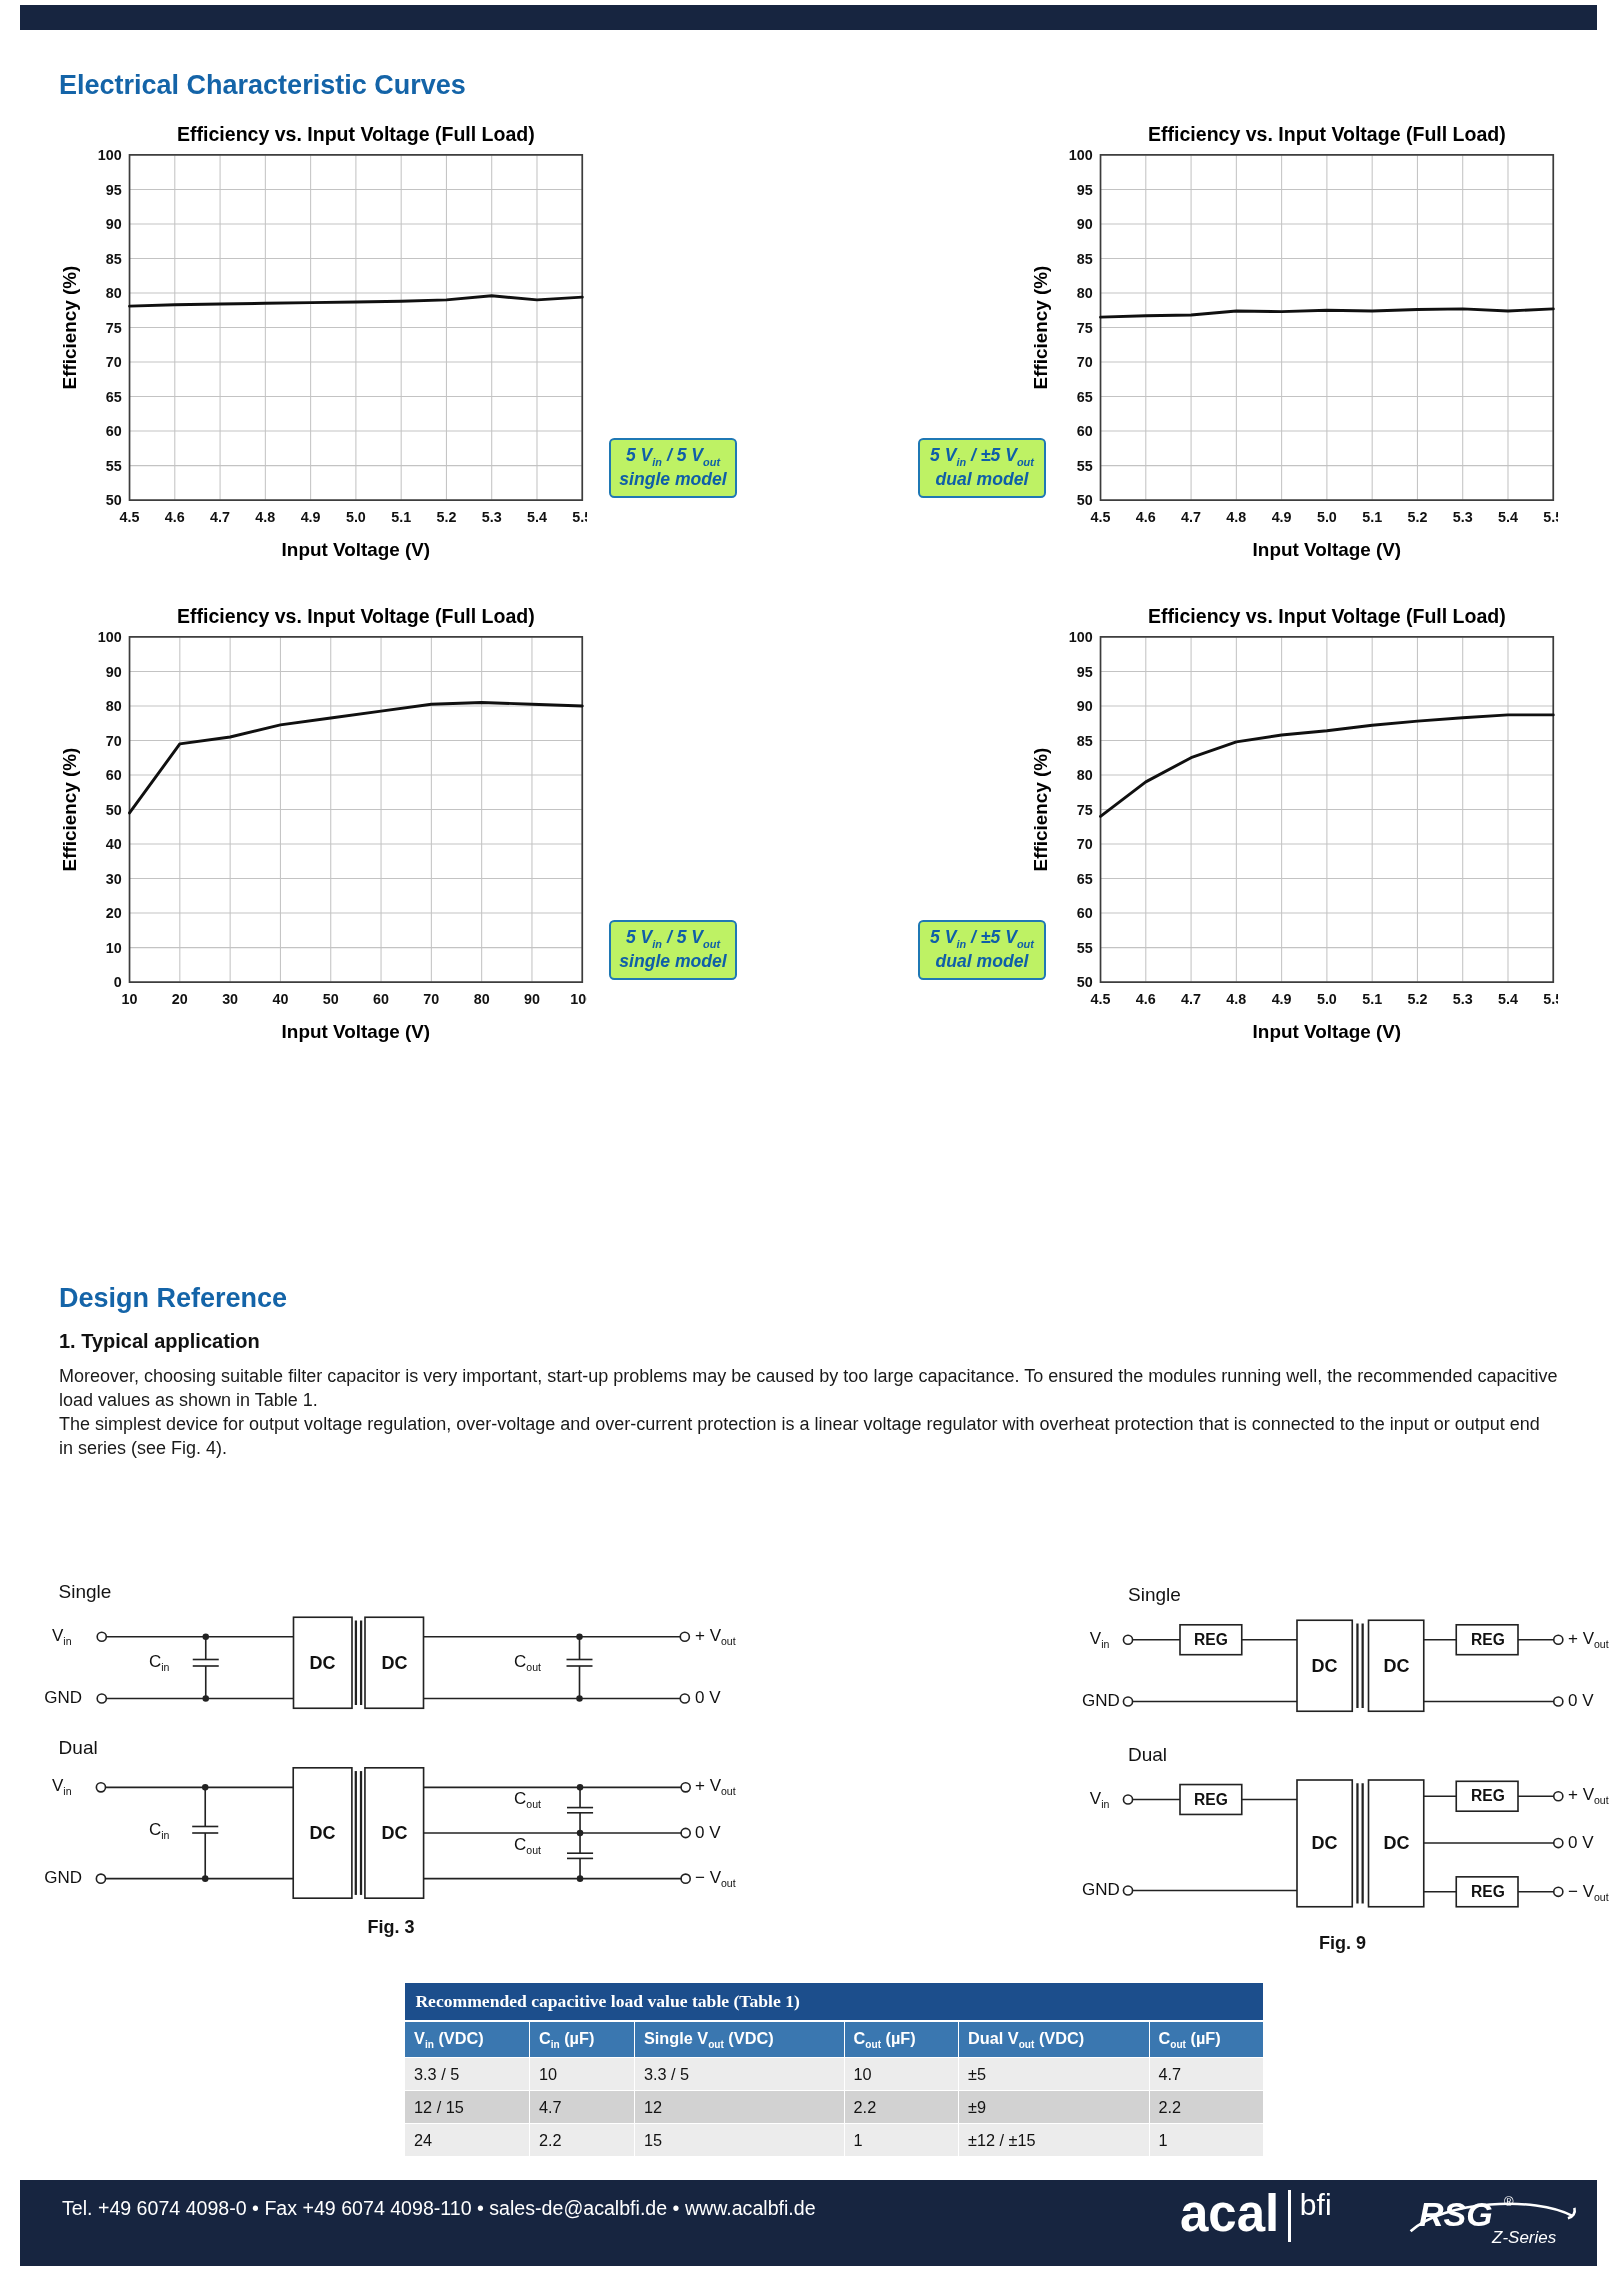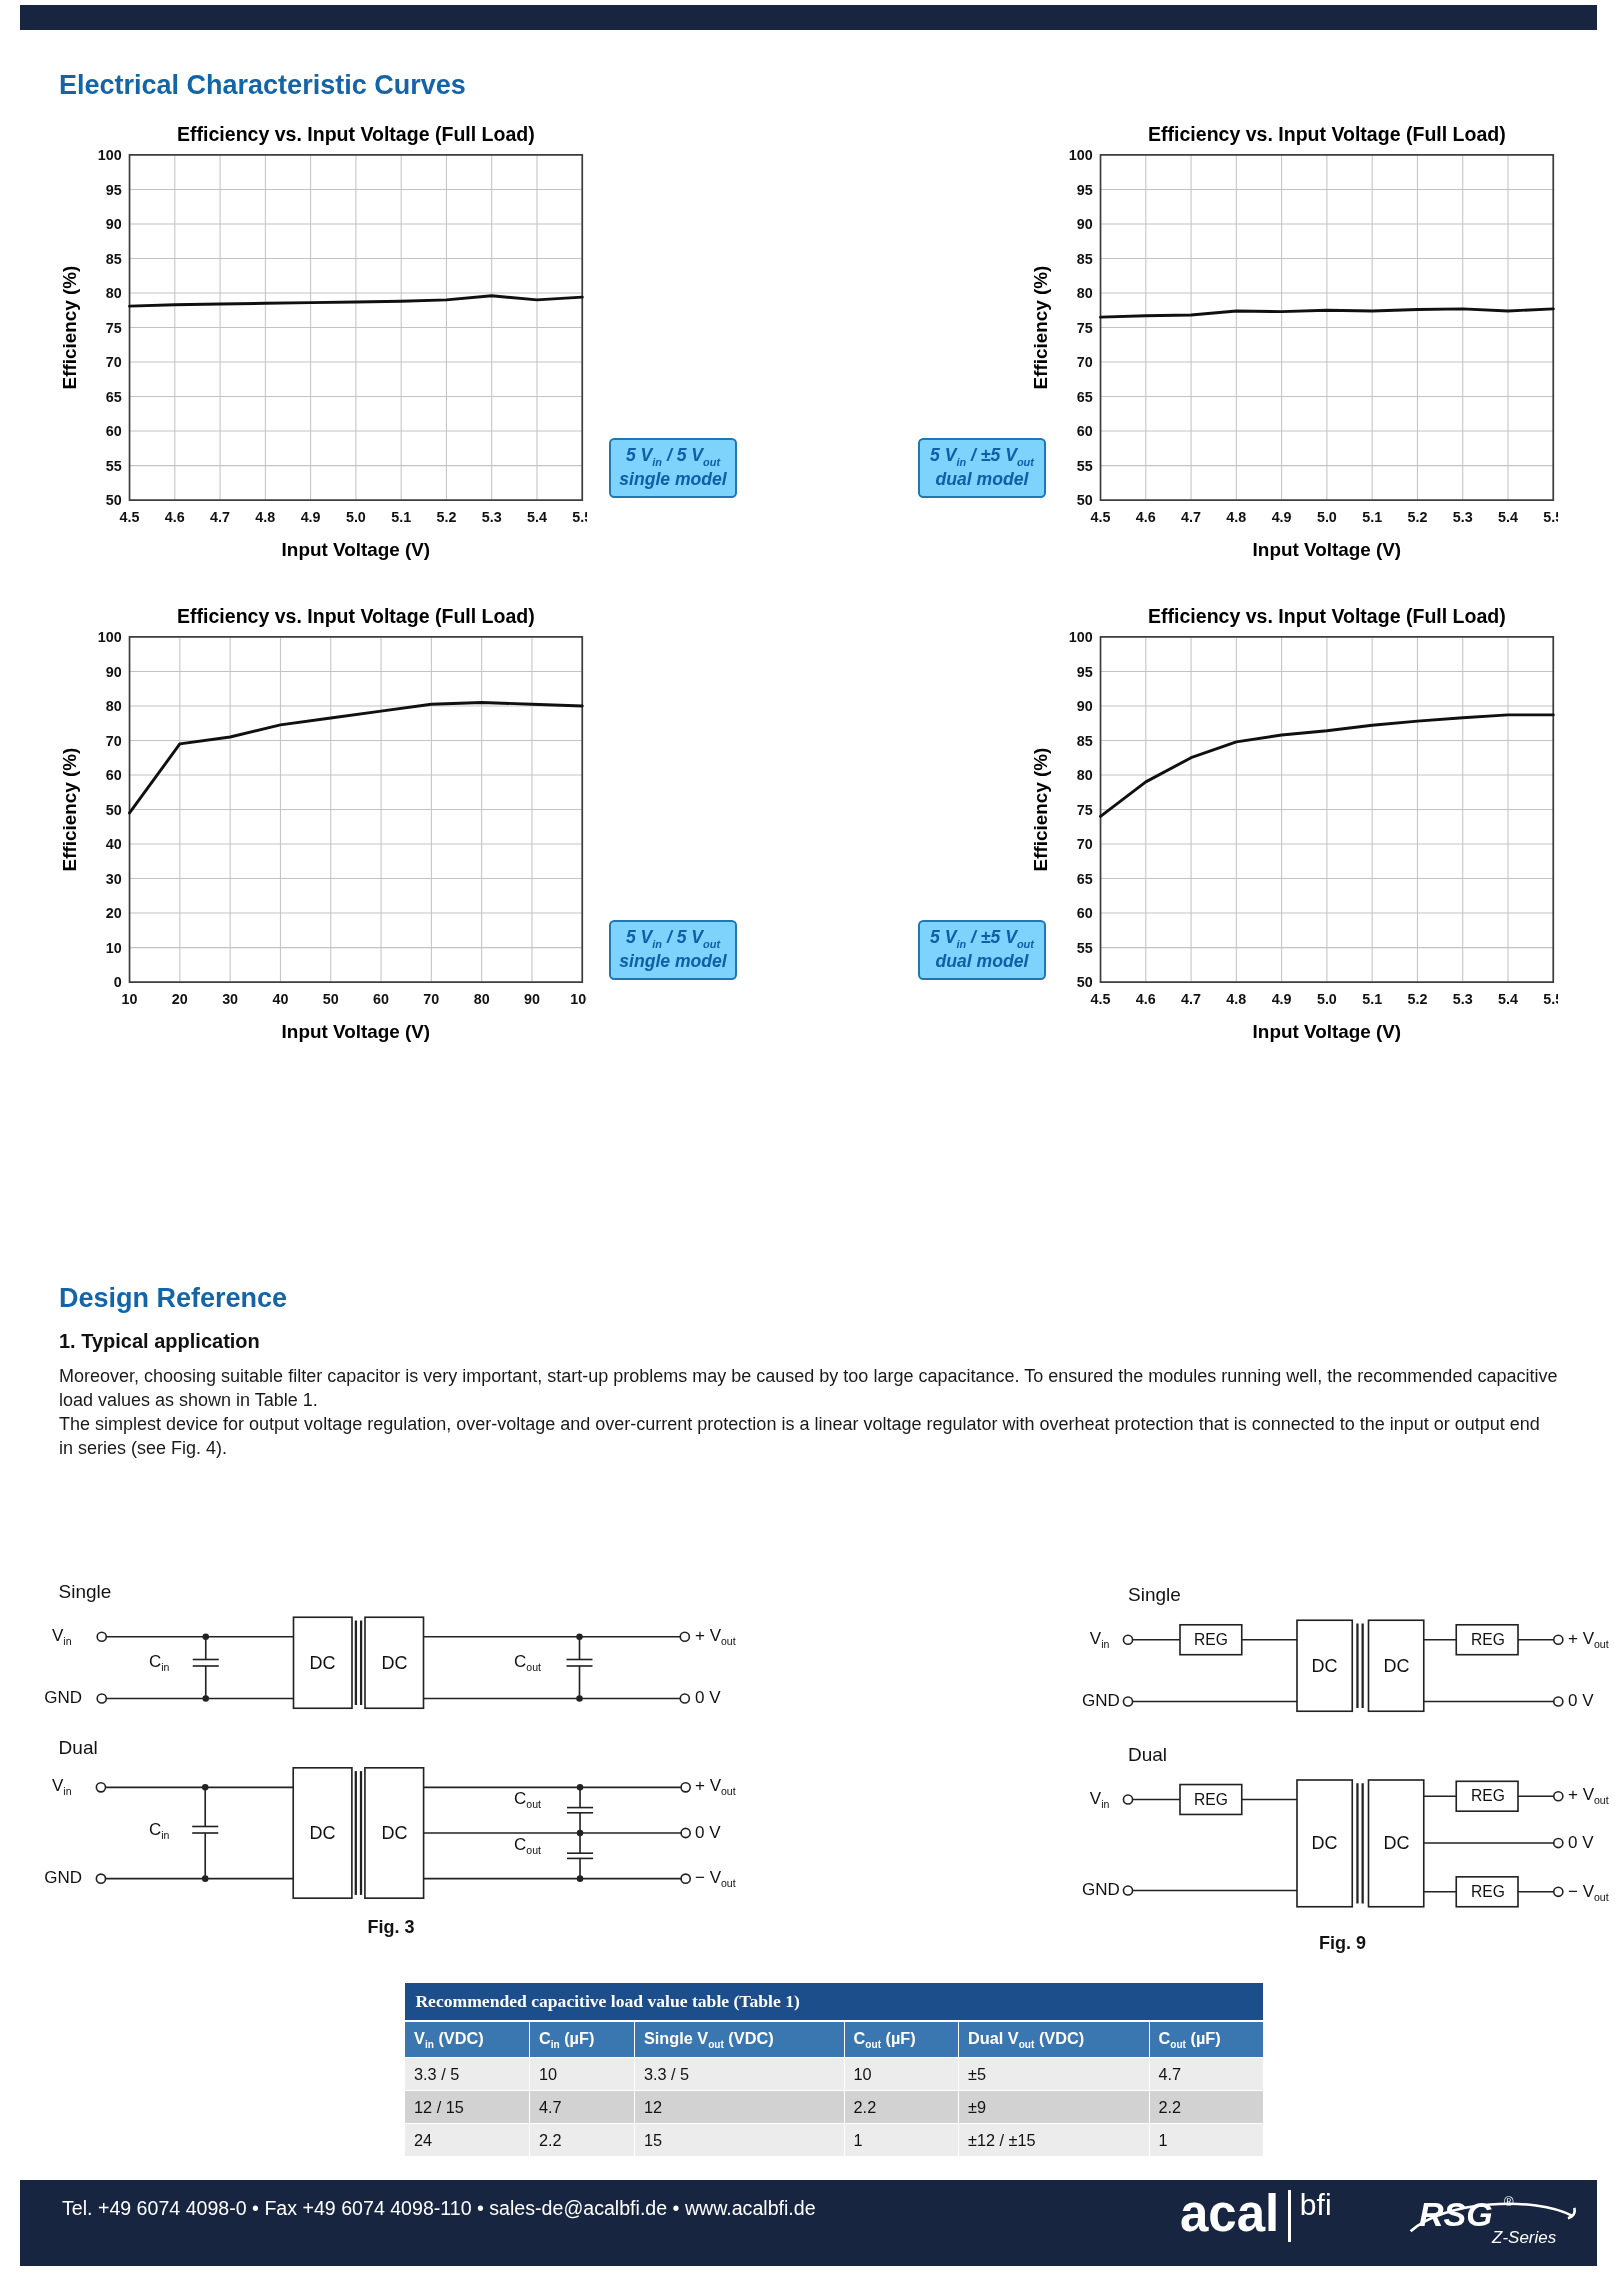--- a/index.html
+++ b/index.html
@@ -7,28 +7,28 @@
   .page{position:relative;width:1616px;height:2284px;background:#ffffff;
         font-family:"Liberation Sans",sans-serif;color:#131313;overflow:hidden;}
   sub{font-size:0.62em;}
   .topbar{position:absolute;left:19.6px;top:5.2px;width:1577px;height:25px;background:#172540;}
   .h-blue{position:absolute;font-size:27px;font-weight:bold;color:#1464a8;}
   .subhead{position:absolute;font-size:20px;font-weight:bold;color:#111;}
   .paras{position:absolute;font-size:18px;line-height:1.34;color:#1a1a1a;}
   .paras p{margin:0;}
   .chart{position:absolute;}
   .chart svg{width:100%;height:100%;display:block;}
-  .badge{position:absolute;width:128px;height:60px;background:#7dd3fc;border:2px solid #1f78b4;
+  .badge{position:absolute;width:128px;height:60px;background:#bef264;border:2px solid #1f78b4;
          border-radius:5.2px;display:flex;flex-direction:column;justify-content:center;align-items:center;
          color:#0f5ea8;font-weight:bold;font-style:italic;font-size:17.6px;line-height:1.25;text-align:center;}
   .figblock{position:absolute;}
   .fig-sub{position:absolute;}
   .fig-sub svg{position:absolute;left:0;top:0;width:100%;height:100%;}
   .clabel{position:absolute;font-size:17px;white-space:nowrap;color:#111;}
-  .clabel.box{font-weight:normal;font-size:18px;text-align:center;}
+  .clabel.box{font-weight:bold;font-size:18px;text-align:center;}
   .fig-label{position:absolute;font-size:19px;font-weight:normal;}
   .fig-caption{position:absolute;width:100%;text-align:center;font-size:18px;font-weight:bold;}
   .captable{position:absolute;left:404px;top:1982px;width:860px;font-size:16.3px;}
   .captable .band{background:#1c4e8c;color:#fff;font-weight:bold;font-size:17.6px;padding:7.8px 10.4px;border:1.3px solid #fff;font-family:Liberation Serif, serif;}
   .captable table{width:100%;border-collapse:collapse;}
   .captable th{background:#3a77b0;color:#fff;text-align:left;font-weight:bold;padding:7.2px 9px;border:1.3px solid #fff;}
   .captable td{padding:6.5px 9px;border:1.3px solid #fff;}
   .captable tbody tr:nth-child(odd) td{background:#ececec;}
   .captable tbody tr:nth-child(even) td{background:#d2d2d2;}
   .footerbar{position:absolute;left:19.6px;top:2180px;width:1577px;height:86px;background:#172540;color:#fff;}

